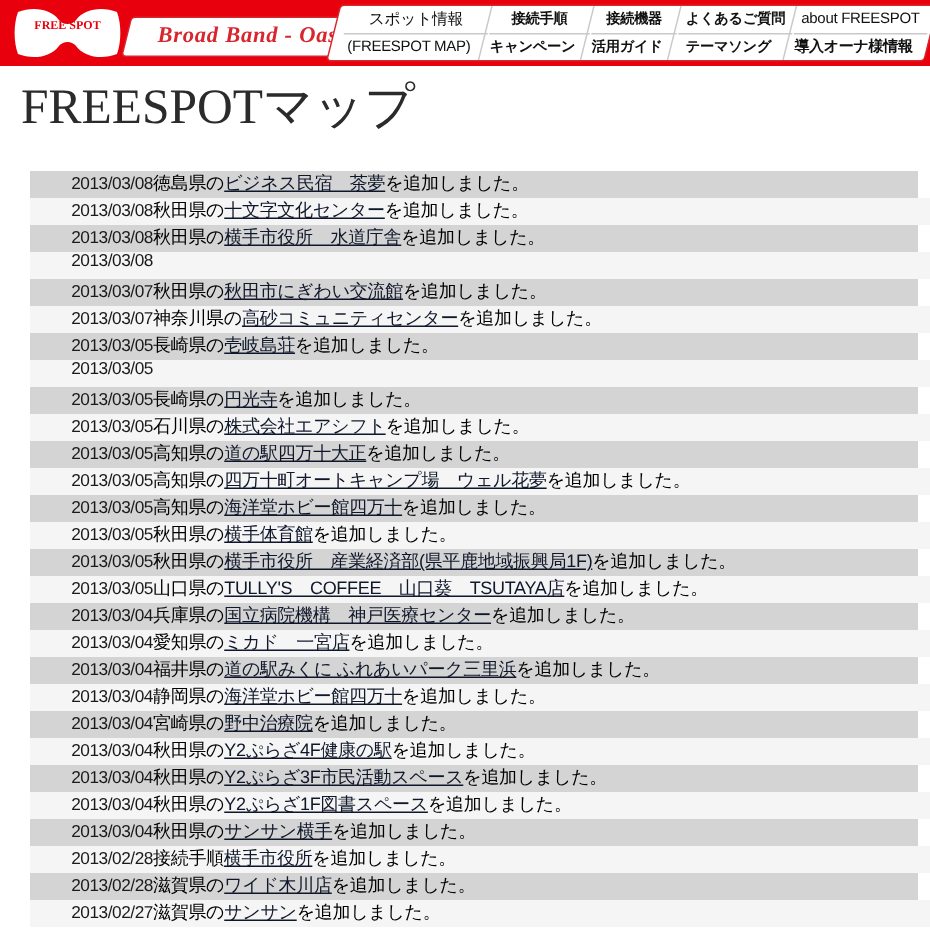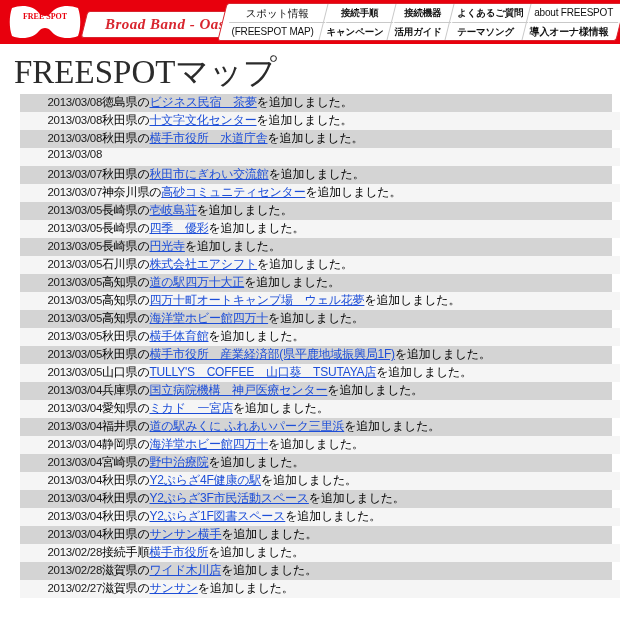--- a/index.html
+++ b/index.html
@@ -102,21 +102,21 @@
   .nav-cell.top { border-bottom: 1px solid #c9c9c9; }
   .nav-cell.bold { font-weight: bold; }
   .nav-col.spot .nav-cell { padding: 0 7px; }
   .nav-col.spot .nav-cell.top { font-size: 10.5px; }
   .nav-col.spot .nav-cell.bot { font-size: 10px; }
   .nav-col.about .nav-cell.top { font-size: 10px; }
   .nav-col.about .nav-cell.bot { font-size: 10px; font-weight: bold; }
 
   
   #page-title {
-    margin: 10px 0 4px 14px;
+    margin: 10px 0 24px 14px;
     font-family: "Liberation Serif", "DejaVu Serif", serif;
     font-size: 33px;
     line-height: 1.1;
     color: #2b2b2b;
     letter-spacing: 0px;
     font-weight: normal;
   }
 
   
   #news-list {
@@ -155,21 +155,21 @@
   }
   .news-text {
     flex: 1 1 auto;
     font-size: 12px;
     color: #000;
     letter-spacing: -0.2px;
     overflow: hidden;
     text-overflow: clip;
   }
   .news-link {
-    color: #1d4ed8;
+    color: #0f172a;
     text-decoration: underline;
   }
 </style>
 </head>
 <body>
 
 <div id="header">
   <div id="header-skew"></div>
 
   <div id="logo">
@@ -234,21 +234,20 @@
     <div class="news-row even">
       <div class="news-date">2013/03/07</div>
       <div class="news-text"><span>神奈川県の</span><a class="news-link" href="#">高砂コミュニティセンター</a><span>を追加しました。</span></div>
     </div>
     <div class="news-row odd">
       <div class="news-date">2013/03/05</div>
       <div class="news-text"><span>長崎県の</span><a class="news-link" href="#">壱岐島荘</a><span>を追加しました。</span></div>
     </div>
     <div class="news-row even">
       <div class="news-date">2013/03/05</div>
-      <div class="news-text"><span>長崎県の</span><a class="news-link" href="#">四季　優彩</a><span>を追加しました。</span></div>
     </div>
     <div class="news-row odd">
       <div class="news-date">2013/03/05</div>
       <div class="news-text"><span>長崎県の</span><a class="news-link" href="#">円光寺</a><span>を追加しました。</span></div>
     </div>
     <div class="news-row even">
       <div class="news-date">2013/03/05</div>
       <div class="news-text"><span>石川県の</span><a class="news-link" href="#">株式会社エアシフト</a><span>を追加しました。</span></div>
     </div>
     <div class="news-row odd">

